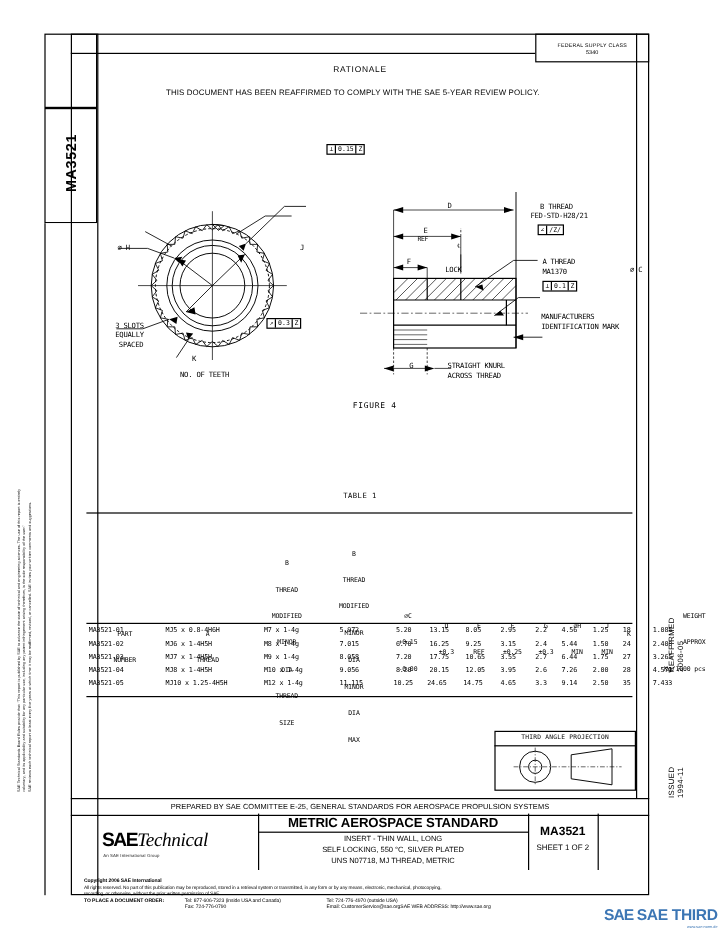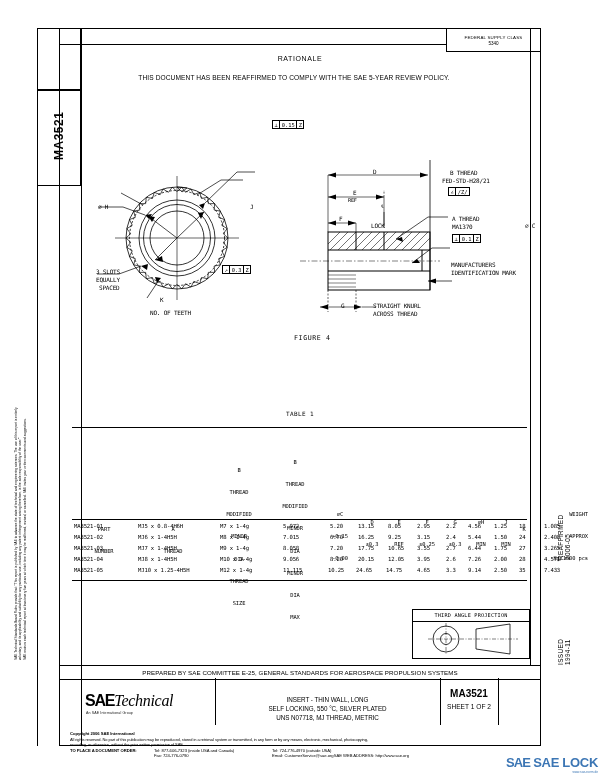--- a/index.html
+++ b/index.html
@@ -564,20 +564,23 @@
   <div class="rdate" style="left:557px;top:665px;">ISSUED 1994-11</div>
 
   <div class="abs" id="prep-bar">
     <span>PREPARED BY SAE COMMITTEE E-25, GENERAL STANDARDS FOR AEROSPACE PROPULSION SYSTEMS</span>
   </div>
 
   <div class="abs" id="tb-logo"></div>
   <div class="abs" id="tb-mid"></div>
   <div class="abs" id="tb-right"></div>
   <div class="abs" id="tb-far"></div>
+  <div class="abs" id="tb-mid-title">
+    <span>METRIC AEROSPACE STANDARD</span>
+  </div>
   <div class="tb-sub" style="top:696px;">INSERT - THIN WALL, LONG</div>
   <div class="tb-sub" style="top:705px;">SELF LOCKING, 550 °C, SILVER PLATED</div>
   <div class="tb-sub" style="top:714px;">UNS N07718, MJ THREAD, METRIC</div>
 
   <div id="sae-mark">
     <span class="sae">SAE</span>
     <span class="aero">Technical</span>
   </div>
   <div id="sae-tag">An SAE International Group</div>
 
@@ -597,18 +600,18 @@
       <span class="sp"></span>
       <span class="c2">Fax: 724-776-0790</span>
       <span class="c3">Email: CustomerService@sae.org</span>
       <span>SAE WEB ADDRESS: http://www.sae.org</span>
     </div>
   </div>
 
   <div id="wm">
     <div style="display:flex;align-items:baseline;gap:3px;">
       <span class="t1">SAE</span>
-      <span class="t2">SAE LOCK</span>
+      <span class="t2">SAE THIRD</span>
     </div>
     <div class="sub">www.sae-norm.de</div>
   </div>
 
 </div>
 
 </body></html>

